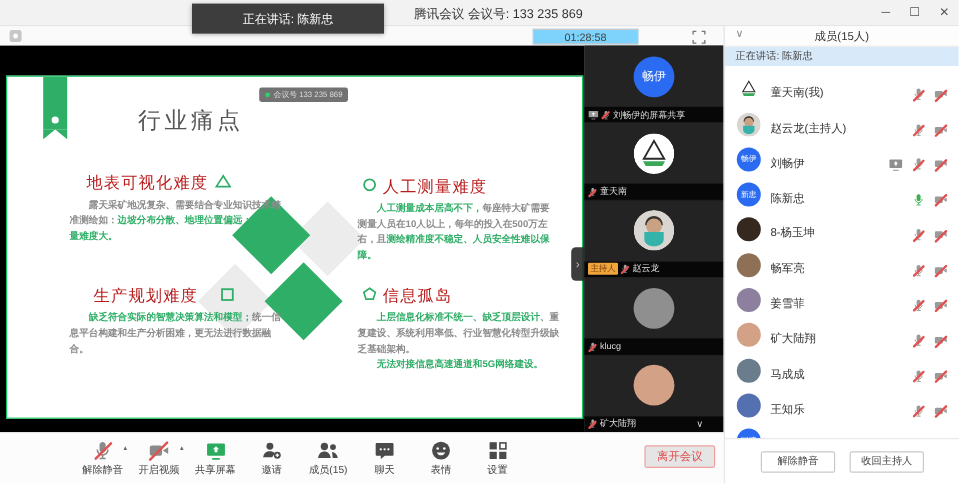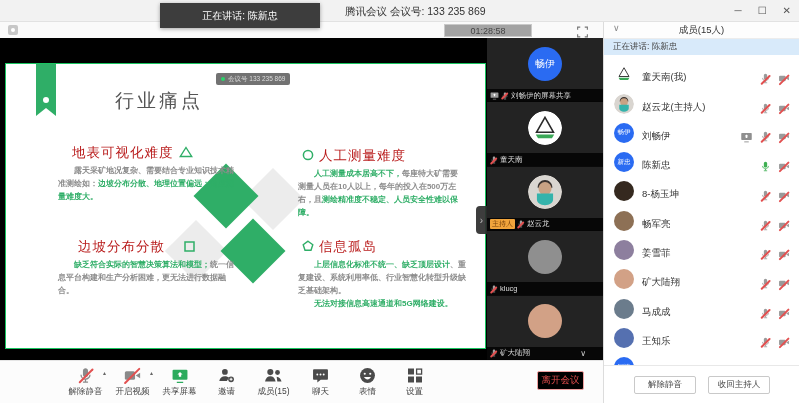--- a/index.html
+++ b/index.html
@@ -12,21 +12,21 @@
   .tb-title { position:absolute; left:345px; top:5px; font-size:10.5px; color:#333; white-space:nowrap; }
   .win-controls { position:absolute; right:8px; top:0; height:22px; display:flex; gap:16px; align-items:center; color:#555; font-size:10px; }
   .win-controls span { cursor:default; line-height:1; }
 
   .speak-tooltip { position:absolute; left:160px; top:3px; width:160px; height:25px; background:#3d3d3d; color:#fff; font-size:10px; display:flex; align-items:center; justify-content:center; z-index:60; box-shadow:0 1px 4px rgba(0,0,0,.35); }
 
   
   .subheader { position:absolute; left:0; top:22px; width:603px; height:16px; background:#fafafa; }
   .sec-icon { position:absolute; left:8px; top:3px; width:10px; height:10px; background:#c7c7c7; border-radius:2px; }
   .sec-icon::after { content:""; position:absolute; left:3px; top:3px; width:4px; height:4px; background:#fff; border-radius:50%; }
-  .timer { position:absolute; left:444px; top:2px; width:88px; height:13px; background:#a3a3a3; border:1px solid #c9c9c9; font-size:9px; color:#444; display:flex; align-items:center; justify-content:center; }
+  .timer { position:absolute; left:444px; top:2px; width:88px; height:13px; background:#7dd3fc; border:1px solid #c9c9c9; font-size:9px; color:#444; display:flex; align-items:center; justify-content:center; }
   .fs-icon { position:absolute; left:576px; top:2px; width:13px; height:12px; color:#777; }
 
   
   .share-area { position:absolute; left:0; top:38px; width:487px; height:322px; background:#000; }
   .slide { position:absolute; left:5px; top:25px; width:481px; height:286px; background:#fff; border:1px solid #18c460; overflow:hidden; }
 
   .ribbon { position:absolute; left:30px; top:0; width:20px; height:44px; background:#2fae67; }
   .ribbon::after { content:""; position:absolute; left:0; top:44px; border-left:10px solid #2fae67; border-right:10px solid #2fae67; border-bottom:8px solid transparent; }
   .ribbon-dot { position:absolute; left:7px; top:33px; width:6px; height:6px; background:#fff; border-radius:50%; }
 
@@ -76,21 +76,21 @@
   .mname { font-size:9.5px; color:#333; flex:1; white-space:nowrap; overflow:hidden; }
   .mics { display:flex; align-items:center; gap:7px; }
   .mp-footer { position:absolute; left:0; bottom:0; width:196px; height:38px; background:#fff; border-top:1px solid #e8e8e8; display:flex; align-items:center; justify-content:center; gap:12px; }
   .mp-btn { min-width:62px; height:18px; padding:0 8px; background:#fff; border:1px solid #c9c9c9; border-radius:2px; font-size:8.5px; color:#444; display:flex; align-items:center; justify-content:center; }
 
   
   .toolbar { position:absolute; left:0; top:360px; width:603px; height:43px; background:#fcfcfc; border-top:1px solid #e5e5e5; display:flex; align-items:center; padding-left:62px; }
   .tool { width:47px; display:flex; flex-direction:column; align-items:center; position:relative; padding-top:1px; }
   .tool .tlabel { font-size:8.5px; color:#444; margin-top:2px; white-space:nowrap; }
   .caret { position:absolute; right:3px; top:3px; font-size:6px; color:#666; }
-  .leave-btn { position:absolute; left:537px; top:371px; width:47px; height:19px; background:#000000; border:1px solid #f0a0a0; border-radius:2px; color:#e34d4d; font-size:9.5px; display:flex; align-items:center; justify-content:center; }
+  .leave-btn { position:absolute; left:537px; top:371px; width:59px; height:19px; background:#e5e5e5; border:1px solid #f0a0a0; border-radius:2px; color:#e34d4d; font-size:9.5px; display:flex; align-items:center; justify-content:center; }
 
   svg.defs { position:absolute; width:0; height:0; }
 </style>
 </head>
 <body>
 
 <svg class="defs" xmlns="http://www.w3.org/2000/svg">
   <symbol id="s-mic" viewBox="0 0 16 16">
     <path fill="currentColor" d="M8 1.2c1.35 0 2.4 1.05 2.4 2.4v3.6c0 1.35-1.05 2.4-2.4 2.4S5.6 8.55 5.6 7.2V3.6C5.6 2.25 6.65 1.2 8 1.2z"></path>
     <path fill="none" stroke="currentColor" stroke-width="1.2" d="M3.8 7.2c0 2.3 1.9 4.2 4.2 4.2s4.2-1.9 4.2-4.2"></path>
@@ -211,21 +211,21 @@
         <span class="q-shape"><svg width="12" height="12" viewBox="0 0 12 12">
               <circle cx="6" cy="6" r="4.6" fill="none" stroke="#2fae67" stroke-width="1.5"></circle>
             </svg></span>
         <span>人工测量难度</span>
       </div>
       <div class="q-body" style="left:292px; top:103px; width:164px;">
         <span class="g">人工测量成本居高不下，</span><span>每座特大矿需要测量人员在10人以上，每年的投入在500万左右，且</span><span class="g">测绘精准度不稳定、人员安全性难以保障。</span>
       </div>
 
       <div class="q-head" style="left:72px; top:174px;">
-        <span>边坡分布分散</span>
+        <span>生产规划难度</span>
         <span class="q-shape" style="margin-left:14px;"><svg width="11" height="11" viewBox="0 0 11 11">
               <rect x="1" y="1" width="9" height="9" fill="none" stroke="#2fae67" stroke-width="1.5"></rect>
             </svg></span>
       </div>
       <div class="q-body" style="left:52px; top:194px; width:178px;">
         <span class="g">缺乏符合实际的智慧决策算法和模型；</span><span>统一信息平台构建和生产分析困难，更无法进行数据融合。</span>
       </div>
 
       <div class="q-head" style="left:296px; top:174px;text-align:center;">
         <span class="q-shape"><svg width="12" height="12" viewBox="0 0 12 12">

